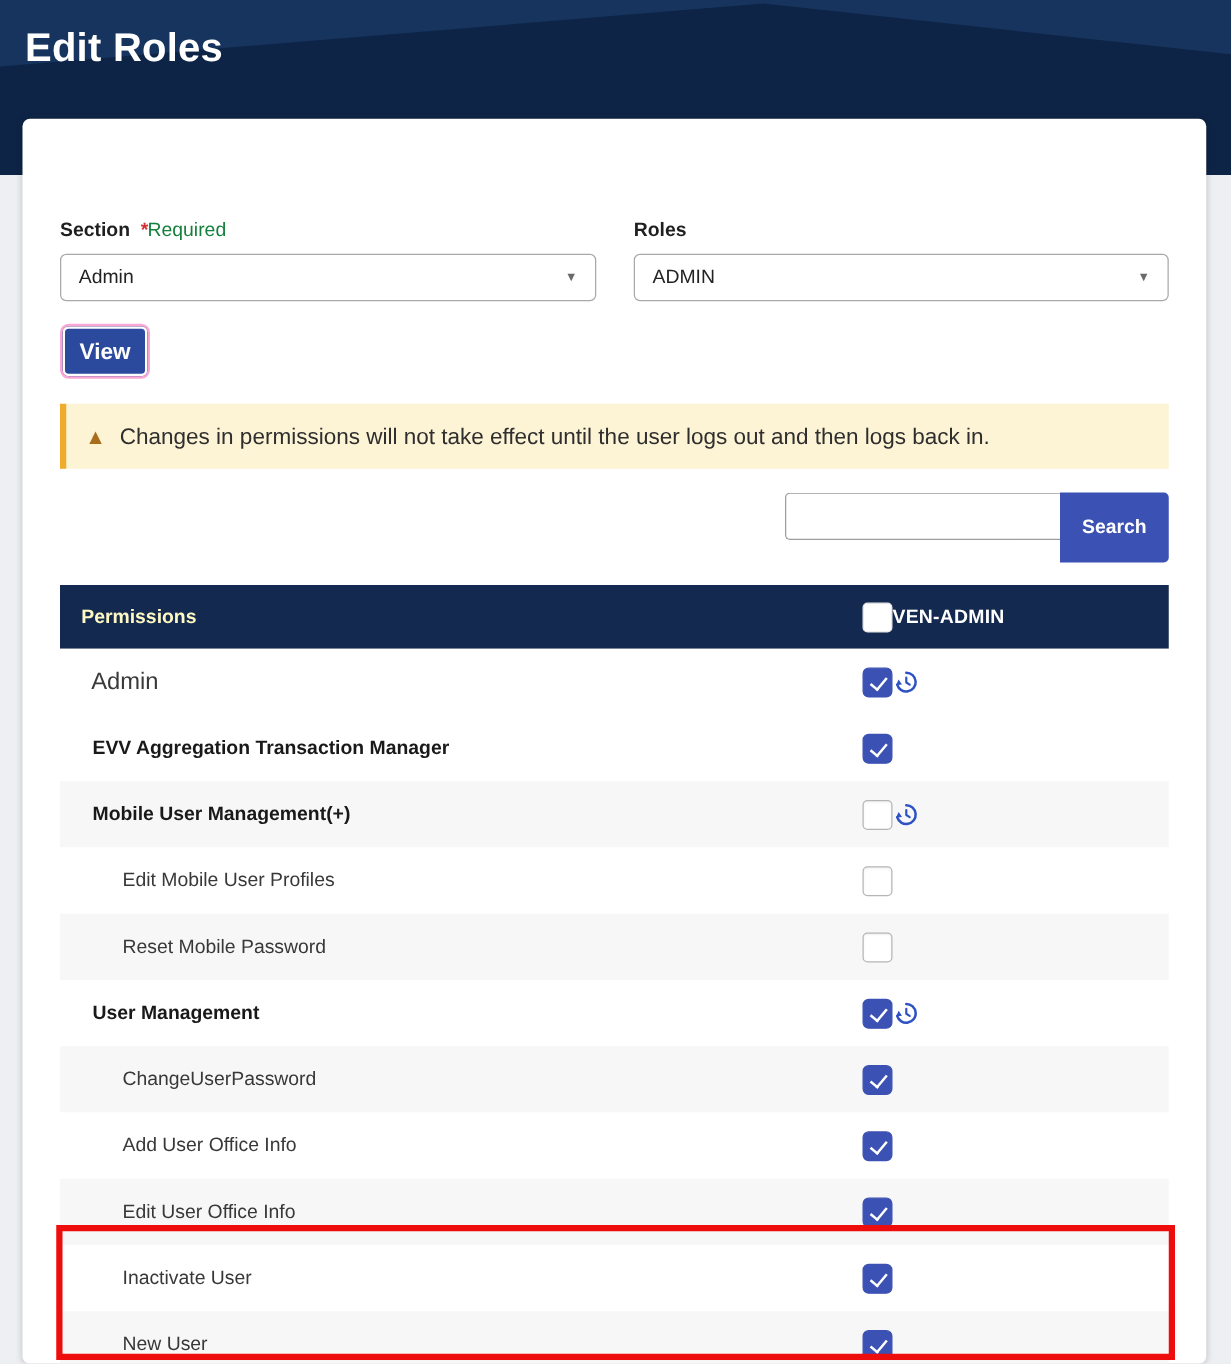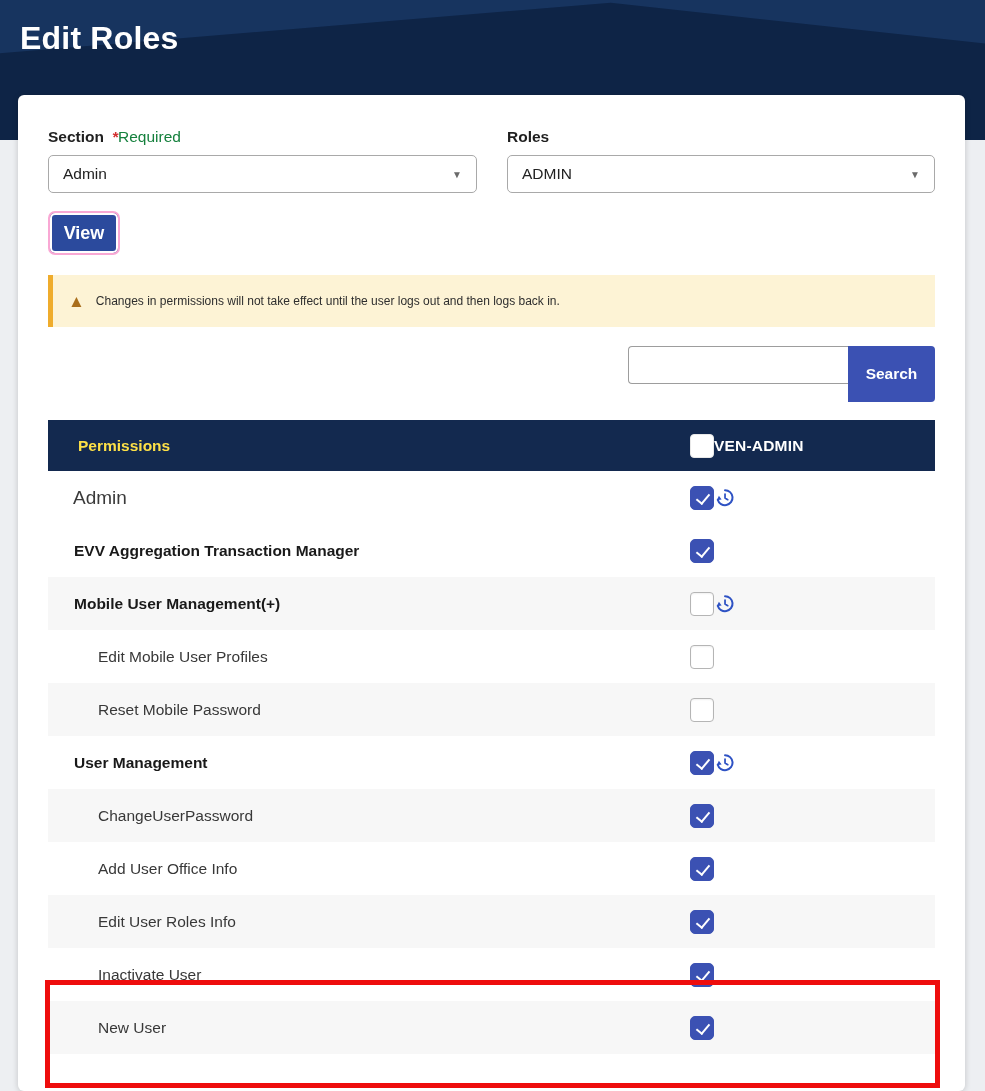--- a/index.html
+++ b/index.html
@@ -14,50 +14,50 @@
   .page-title { position:absolute; left:20px; top:20px; color:#ffffff; font-size:32px; font-weight:bold; letter-spacing:.2px; }
 
   
   .card { position:absolute; left:18px; top:95px; width:947px; height:996px; background:#ffffff;
     border-radius:6px; box-shadow:0 1px 6px rgba(0,0,0,.18); padding:33px 30px 0 30px; }
 
   
   .form-row { display:flex; justify-content:space-between; }
   .field-section { width:429px; }
   .field-roles { width:428px; }
-  .label-row { display:flex; align-items:flex-start; gap:8px; margin-bottom:9px; font-size:15.5px; }
+  .label-row { display:flex; align-items:flex-start; gap:8px; margin-bottom:9px; font-size:15.5px;margin-top:48px; }
   .field-label { font-weight:bold; color:#1f1f1f; }
   .required-star { color:#d22f2f; font-weight:bold; font-style:italic; }
   .required-text { color:#15803d; }
   .select { height:38px; border:1px solid #a9a9a9; border-radius:5px; background:#fff;
     display:flex; align-items:center; justify-content:space-between; padding:0 14px; cursor:pointer; }
   .select .value { font-size:15.5px; color:#222; }
   .caret { font-size:10px; color:#6a6a6a; }
 
   .view-btn { display:block; margin-top:18px; width:72px; height:44px; background:#2b4a9d;
     border:2px solid #f9a8d4; border-radius:7px; box-shadow:inset 0 0 0 2px #ffffff;
     color:#fff; font-family:"Liberation Sans",sans-serif; font-size:18px; font-weight:bold; cursor:pointer; }
 
   
   .warning { margin-top:20px; height:52px; background:#fdf3d5; border-left:5px solid #efac2c;
     display:flex; align-items:center; gap:11px; padding-left:15px; }
   .warn-icon { color:#a96e1c; font-size:17px; line-height:1; }
-  .warning-text { font-size:12px; color:#2e2e2e; }
+  .warning-text { font-size:18px; color:#2e2e2e; }
 
   
   .search-row { margin-top:19px; display:flex; justify-content:flex-end; }
   .search-input { width:220px; height:38px; border:1px solid #9d9d9d; border-right:none;
     border-radius:4px 0 0 4px; padding:0 10px; font-size:15px; font-family:"Liberation Sans",sans-serif; outline:none; }
   .search-btn { width:87px; height:56px; background:#3b51b3; color:#fff; border:none;
     border-radius:0 4px 4px 0; font-family:"Liberation Sans",sans-serif; font-size:15.5px; font-weight:bold; cursor:pointer; }
 
   
   .perm-table { margin-top:18px; }
   .thead { position:relative; height:51px; background:#13294f; display:flex; align-items:center; }
-  .thead-label { color:#fde047; font-weight:bold; font-size:15.5px; padding-left:30px; }
+  .thead-label { color:#fef9c3; font-weight:bold; font-size:15.5px; padding-left:17px; }
   .controls { position:absolute; left:642px; top:0; height:100%; display:flex; align-items:center; }
   .role-name { color:#fff; font-weight:bold; font-size:15.5px; letter-spacing:.2px; }
 
   .row { position:relative; height:53px; display:flex; align-items:center; background:#ffffff; }
   .row.zebra { background:#f7f7f7; }
   .row-label { font-size:15.5px; color:#383838; }
   .row.level-1 .row-label { padding-left:25px; font-size:19px; color:#3a3a3a; }
   .row.level-2 .row-label { padding-left:26px; font-weight:bold; color:#191919; }
   .row.level-3 .row-label { padding-left:50px; }
 
@@ -201,21 +201,21 @@
     </div>
   </div>
           <div class="row level-3">
     <span class="row-label">Add User Office Info</span>
     <div class="controls">
       <span class="cb checked"></span>
 
     </div>
   </div>
           <div class="row level-3 zebra">
-    <span class="row-label">Edit User Roles Info</span>
+    <span class="row-label">Edit User Office Info</span>
     <div class="controls">
       <span class="cb checked"></span>
 
     </div>
   </div>
           <div class="row level-3">
     <span class="row-label">Inactivate User</span>
     <div class="controls">
       <span class="cb checked"></span>
 

